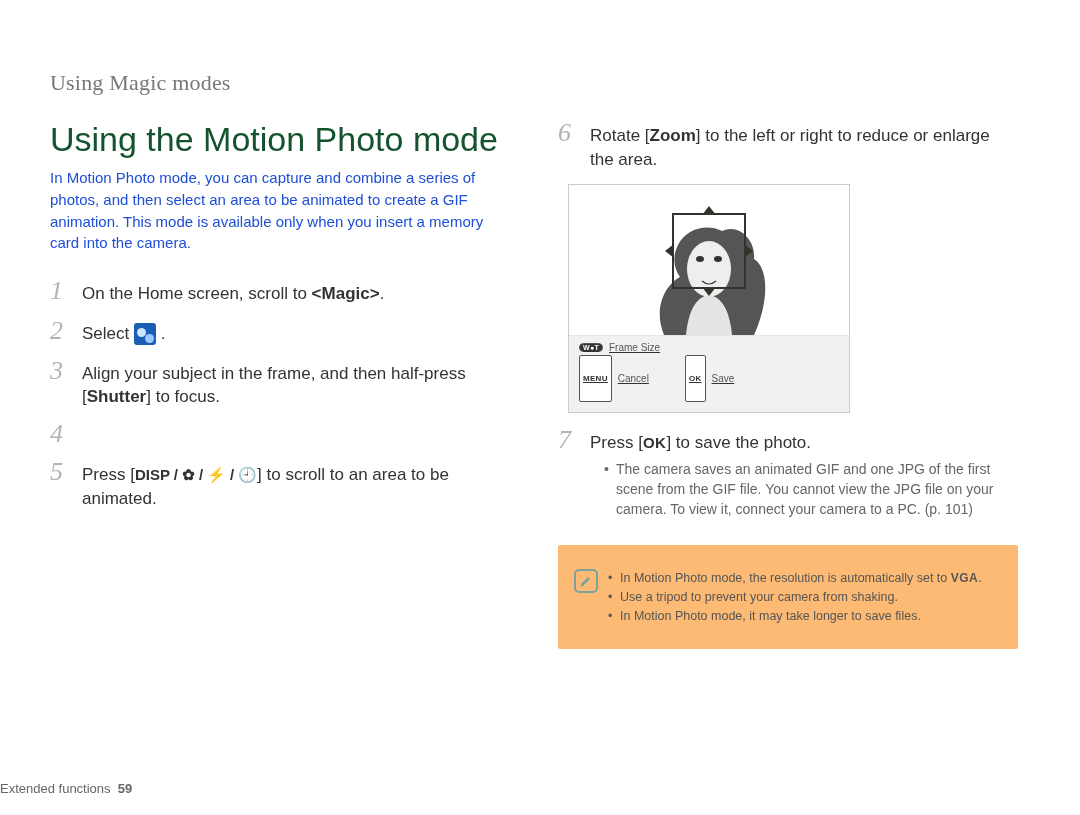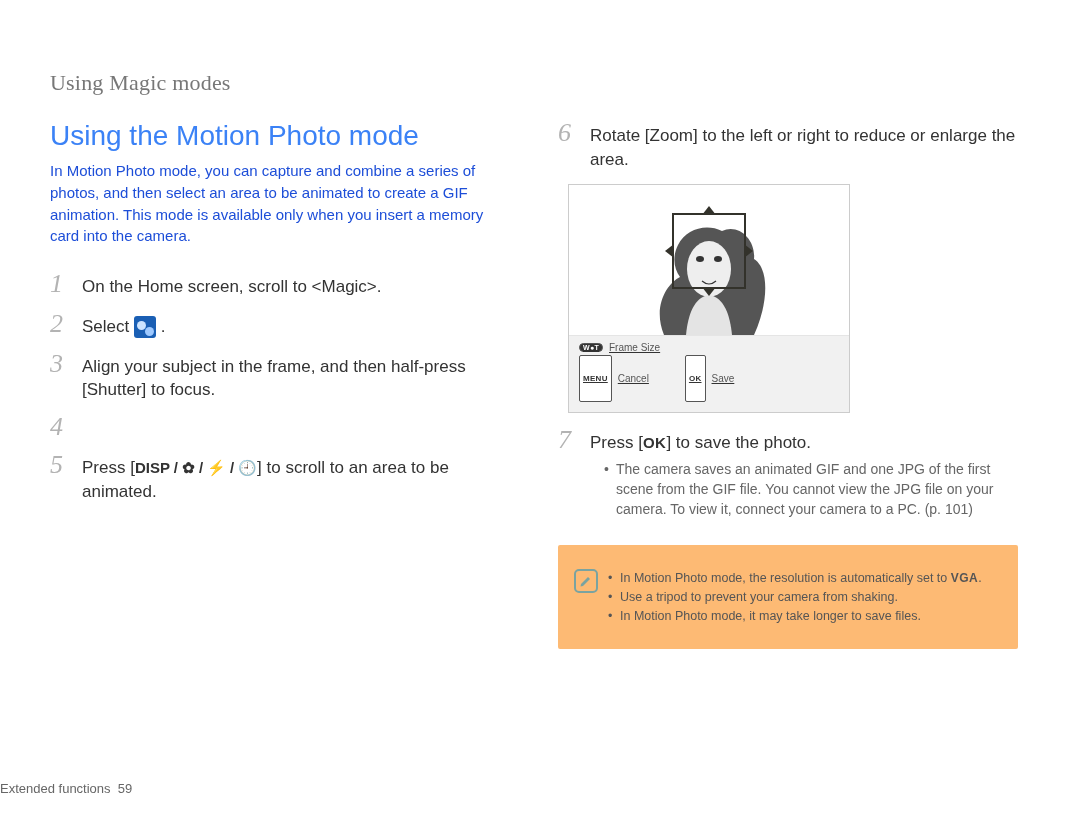--- a/index.html
+++ b/index.html
@@ -26,22 +26,22 @@
     letter-spacing: 0.2px;
   }
   .columns {
     display: flex;
     gap: 48px;
   }
   .col {
     width: 460px;
   }
   h2.section-title {
-    font-size: 28px;
-    color: #3b82f6;
+    font-size: 34px;
+    color: #14532d;
     font-weight: 400;
     margin: 0 0 8px 0;
   }
   .intro {
     font-size: 15px;
     line-height: 1.45;
     color: #1d4ed8;
     margin-bottom: 24px;
   }
   .step {
@@ -59,21 +59,21 @@
     font-size: 26px;
     color: #b3b3b3;
     width: 22px;
     flex-shrink: 0;
     line-height: 1;
   }
   .step-body {
     flex: 1;
   }
   .bold {
-    font-weight: 400;
+    font-weight: 700;
   }
   .sub-bullets {
     margin: 6px 0 6px 0;
     padding-left: 14px;
     font-size: 14px;
     color: #666;
   }
   .sub-bullets li {
     list-style: none;
     position: relative;

